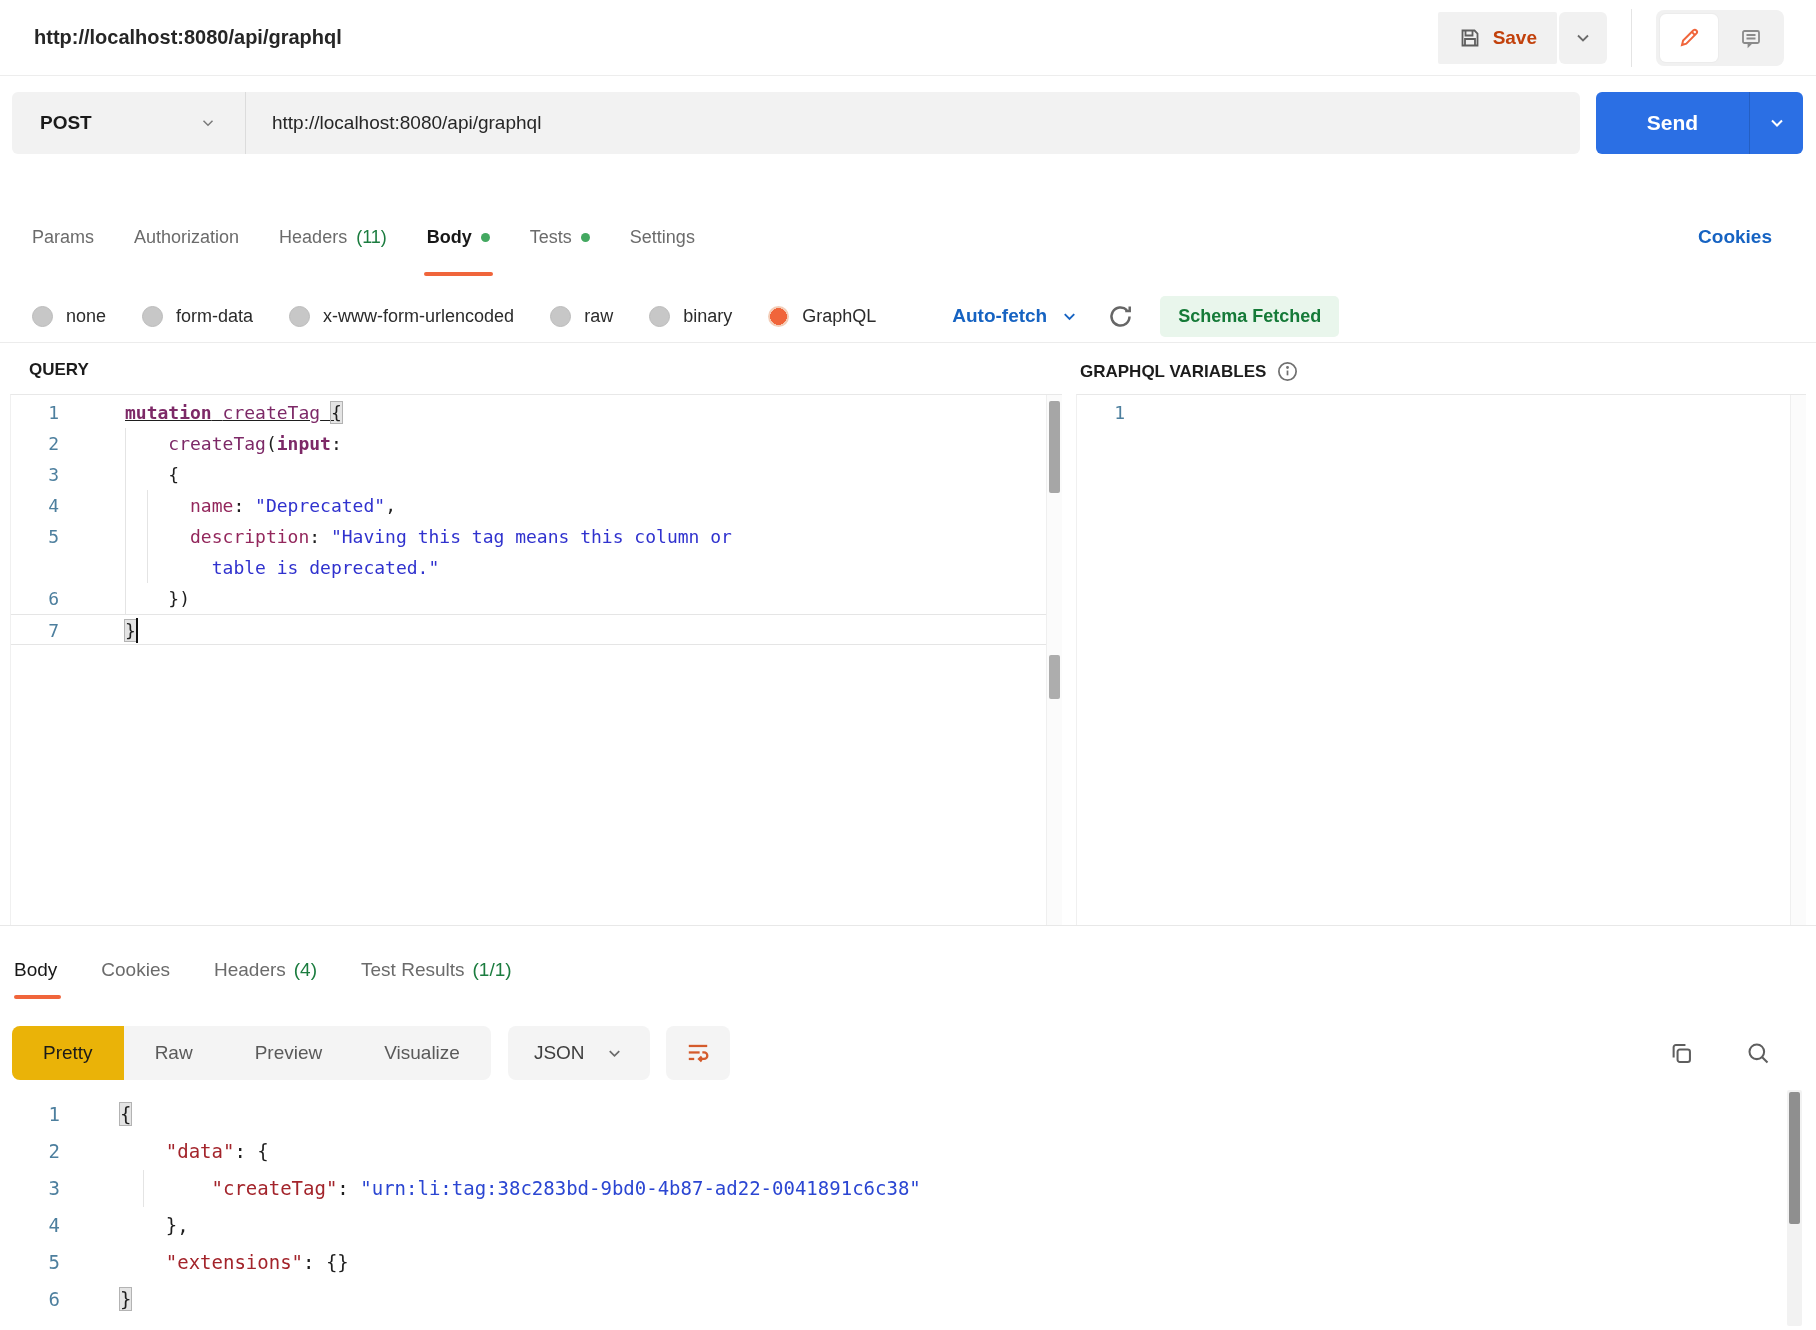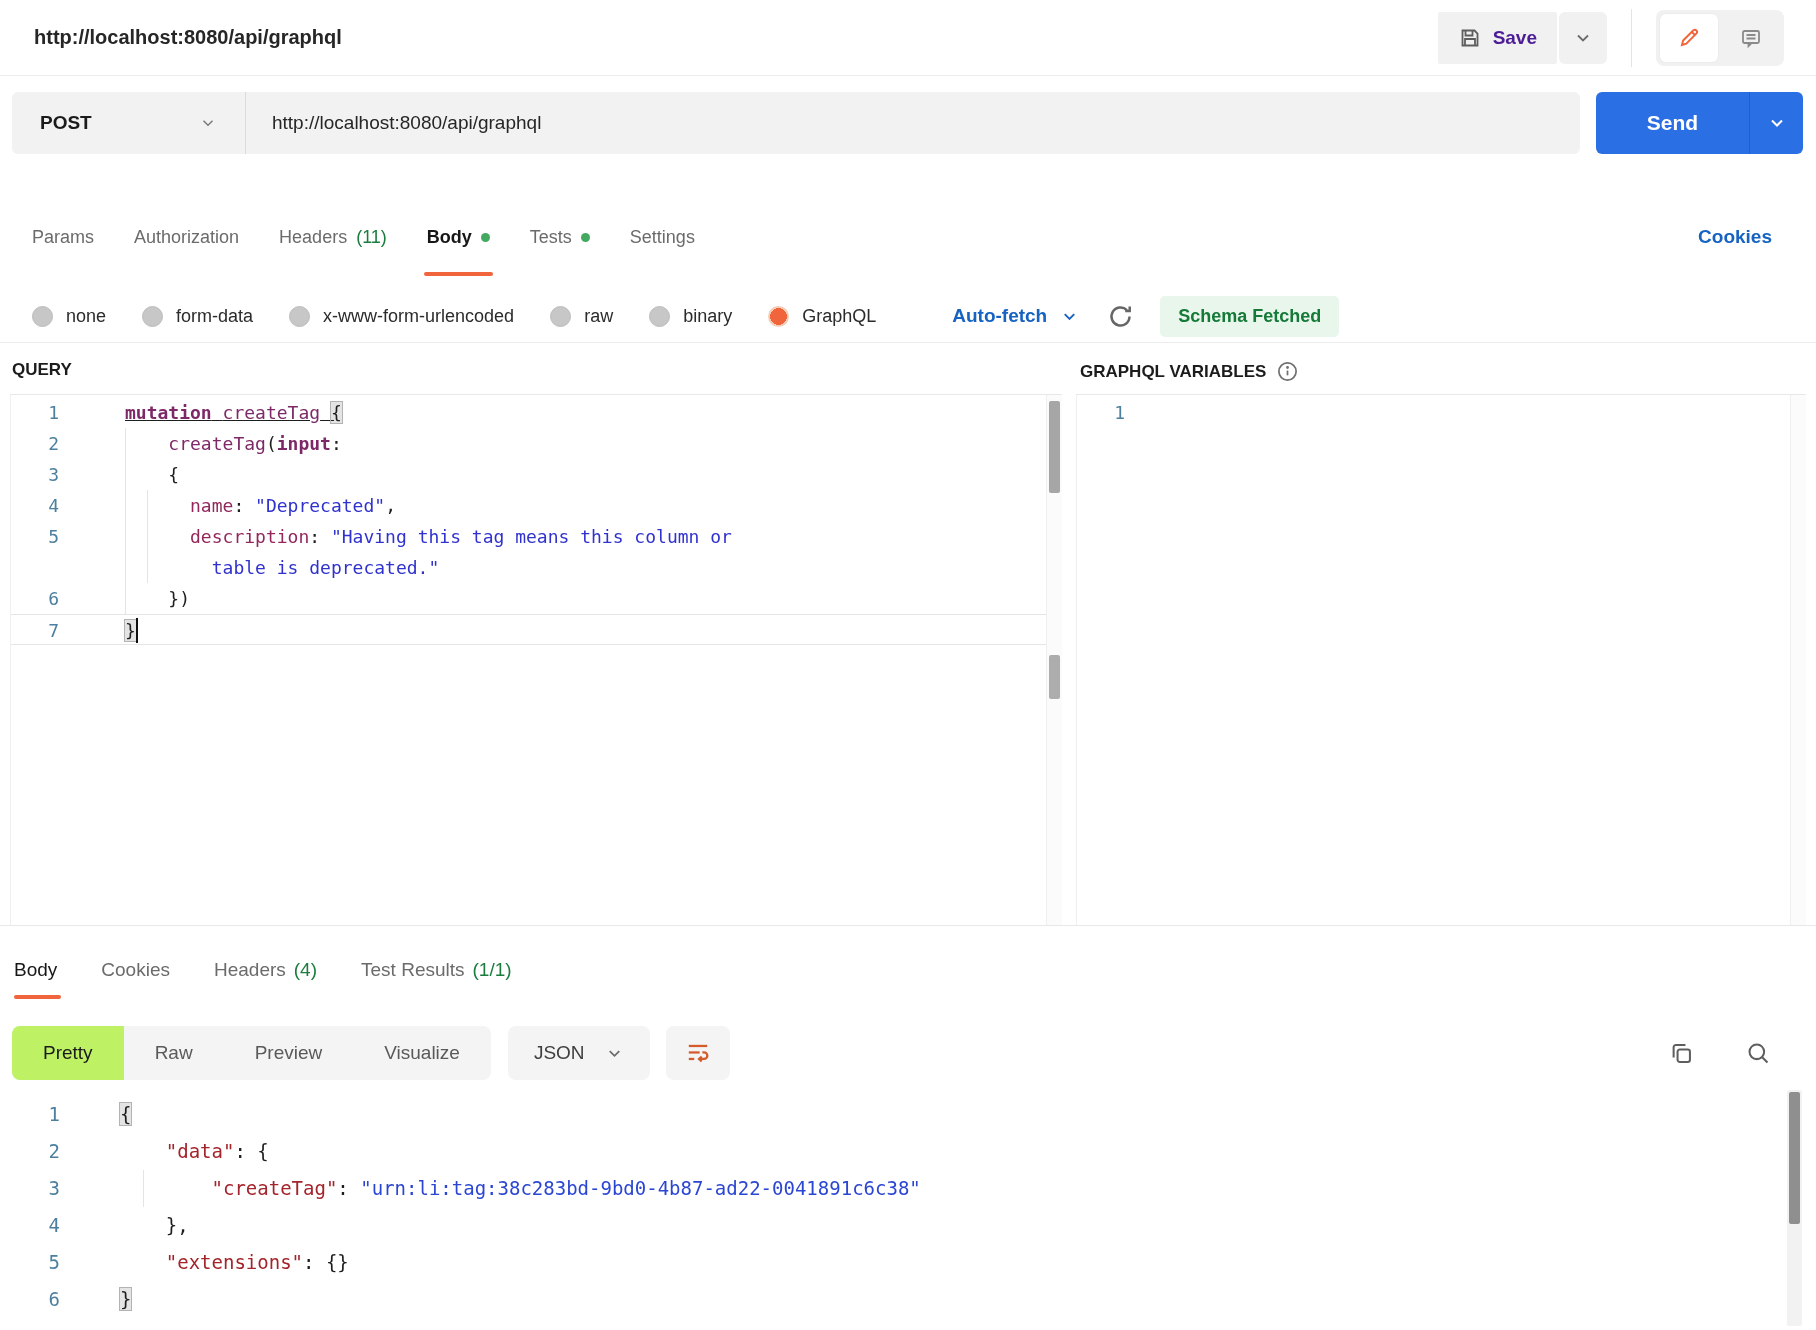--- a/index.html
+++ b/index.html
@@ -10,21 +10,21 @@
   }
   *{box-sizing:border-box;margin:0;padding:0;}
   body{background:#fff;font-family:"Liberation Sans",sans-serif;}
   .app{position:relative;width:1816px;height:1330px;background:#fff;color:#212121;overflow:hidden;}
 
   
   .topbar{position:absolute;top:0;left:0;right:0;height:76px;border-bottom:1px solid #EDEDED;display:flex;align-items:center;}
   .topbar-title{font-weight:bold;font-size:20px;color:#262626;margin-left:34px;}
   .topbar-right{margin-left:auto;display:flex;align-items:center;margin-right:32px;}
   .save-group{display:flex;gap:2px;}
-  .save-btn{display:flex;align-items:center;gap:11px;background:#F1F1F1;border-radius:2px;padding:0 20px;height:52px;font-size:19px;color:#4c1d95;font-weight:bold;cursor:pointer;}
+  .save-btn{display:flex;align-items:center;gap:11px;background:#F1F1F1;border-radius:2px;padding:0 20px;height:52px;font-size:19px;color:#c2410c;font-weight:bold;cursor:pointer;}
   .save-caret{background:#F1F1F1;border-radius:6px;width:48px;height:52px;display:flex;align-items:center;justify-content:center;cursor:pointer;}
   .tb-divider{width:1px;height:58px;background:#E4E4E4;margin:0 24px;}
   .edit-toggle{background:#F1F1F1;border-radius:8px;padding:4px;display:flex;gap:4px;height:56px;}
   .edit-seg{width:58px;border-radius:6px;display:flex;align-items:center;justify-content:center;cursor:pointer;}
   .edit-seg.active{background:#fff;box-shadow:0 0 0 1px #ECECEC;}
 
   
   .reqbar{position:absolute;top:92px;left:12px;width:1568px;height:62px;background:#F2F2F2;border-radius:6px;display:flex;align-items:center;}
   .method{width:234px;height:100%;display:flex;align-items:center;justify-content:space-between;padding:0 28px;border-right:1px solid #DCDCDC;cursor:pointer;}
   .method-label{font-weight:bold;font-size:19px;color:#1B1B1B;}
@@ -49,21 +49,21 @@
   .radio.sel{border:none;background:radial-gradient(circle,var(--accent-orange) 0 56%,#F3CDB8 56% 100%);}
   .autofetch{display:flex;align-items:center;gap:13px;color:var(--link-blue);font-weight:bold;font-size:19px;margin-left:40px;cursor:pointer;}
   .refresh-btn{margin-left:28px;cursor:pointer;display:flex;align-items:center;}
   .schema-badge{margin-left:26px;background:#E9F6EC;color:var(--success-green);font-weight:bold;font-size:18px;border-radius:5px;padding:10px 18px;}
 
   .hr1{position:absolute;top:342px;left:0;right:0;height:1px;background:#ECECEC;}
   .hr2{position:absolute;top:925px;left:0;right:0;height:1px;background:#E8E8E8;}
 
   
   .panel-label{position:absolute;top:360px;font-size:17px;font-weight:bold;color:#1C1C1C;display:flex;align-items:center;gap:10px;}
-  .query-label{left:12px;}
+  .query-label{left:29px;}
   .vars-label{left:1080px;}
   .query-panel{position:absolute;top:394px;left:10px;width:1052px;height:531px;border-top:1px solid #E8E8E8;border-left:1px solid #F0F0F0;}
   .vars-panel{position:absolute;top:394px;left:1076px;width:730px;height:531px;border-top:1px solid #E8E8E8;border-left:1px solid #F0F0F0;}
   .code-area{position:absolute;top:2px;left:0;right:16px;bottom:0;overflow:hidden;font-family:"DejaVu Sans Mono",monospace;font-size:18px;}
   .scroll-v{position:absolute;top:0;right:0;width:16px;bottom:0;background:#FBFBFB;border-left:1px solid #EFEFEF;}
   .scroll-v .thumb{position:absolute;left:2px;right:2px;background:#A6A6A6;border-radius:2px;}
   .scroll-v .mark{position:absolute;left:2px;right:2px;background:#ADADAD;border-radius:2px;}
 
   .code-line{display:flex;height:31px;line-height:31px;position:relative;}
   .respcode .code-line{height:37px;line-height:37px;}
@@ -88,21 +88,21 @@
   .rtab.active::after{content:"";position:absolute;left:0;right:-4px;bottom:3px;height:4px;background:var(--accent-orange);border-radius:2px;}
   .rtab .count{color:#1B7C3F;}
   .resp-meta{margin-left:auto;display:flex;align-items:center;gap:27px;font-size:19px;}
   .meta-green{color:var(--success-green);}
   .meta-div{width:1px;height:34px;background:#DFDFDF;}
   .save-resp{display:flex;align-items:center;gap:12px;color:var(--link-blue);font-weight:bold;cursor:pointer;}
 
   .resptoolbar{position:absolute;top:1026px;left:12px;right:36px;height:54px;display:flex;align-items:center;}
   .seg{display:flex;background:#F4F4F4;border-radius:8px;height:54px;overflow:hidden;}
   .seg-item{padding:0 31px;display:flex;align-items:center;font-size:19px;color:#5A5A5A;cursor:pointer;}
-  .seg-item.active{background:#bef264;color:#1A1A1A;}
+  .seg-item.active{background:#eab308;color:#1A1A1A;}
   .fmt-box{margin-left:17px;background:#F4F4F4;border-radius:8px;height:54px;display:flex;align-items:center;gap:20px;padding:0 26px;font-size:19px;color:#3F3F3F;cursor:pointer;}
   .wrap-box{margin-left:16px;background:#F4F4F4;border-radius:8px;height:54px;width:64px;display:flex;align-items:center;justify-content:center;cursor:pointer;}
   .resp-icons{margin-left:auto;display:flex;align-items:center;gap:50px;margin-right:8px;}
   .icon-btn{cursor:pointer;display:flex;align-items:center;}
 
   .respcode{position:absolute;top:1096px;left:12px;right:36px;bottom:0;font-family:"DejaVu Sans Mono",monospace;font-size:19px;}
   .respcode .ln{flex:0 0 48px;}
   .resp-scroll{position:absolute;top:1090px;right:14px;width:15px;bottom:4px;background:#F2F2F2;border-radius:2px;}
   .resp-scroll .thumb{position:absolute;left:2px;right:2px;top:2px;height:132px;background:#8F8F8F;border-radius:2px;}
 

